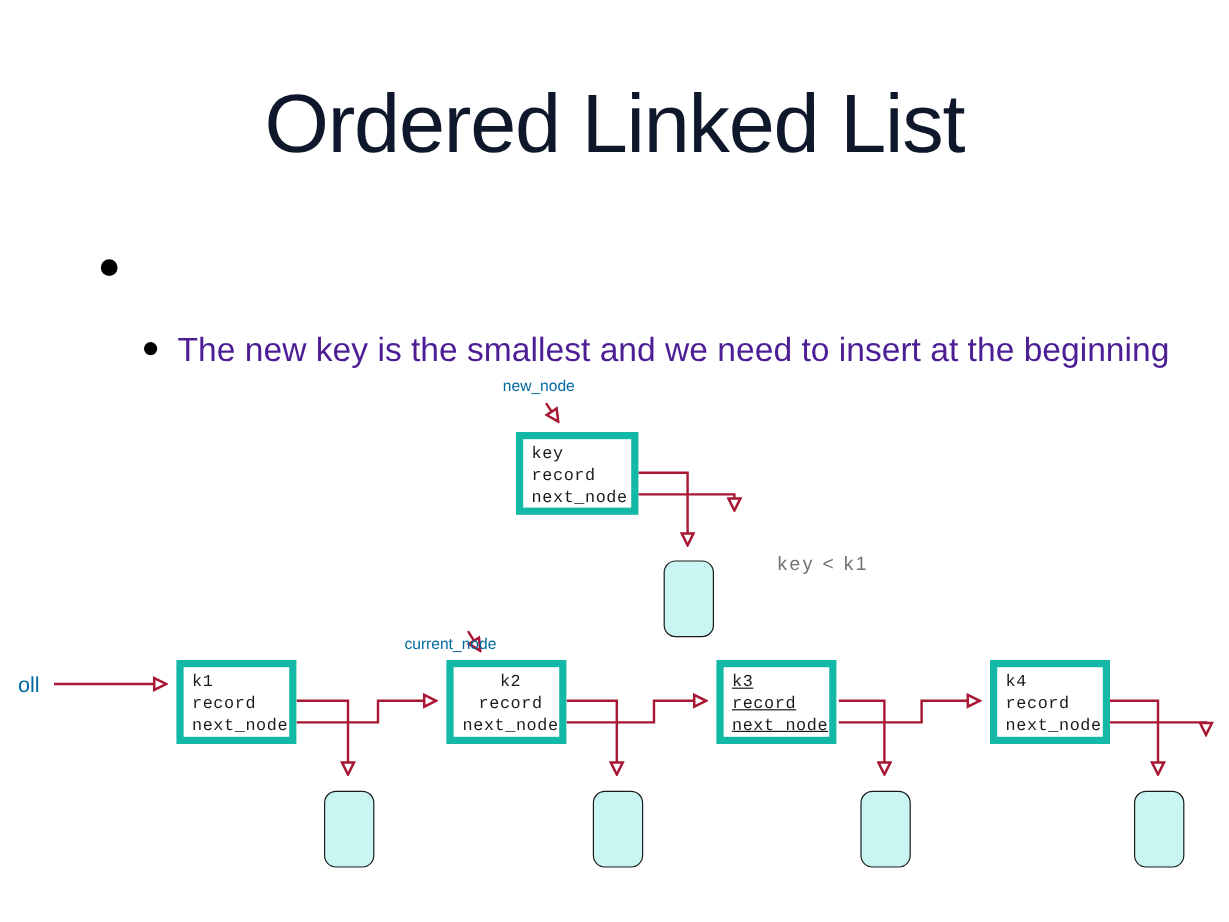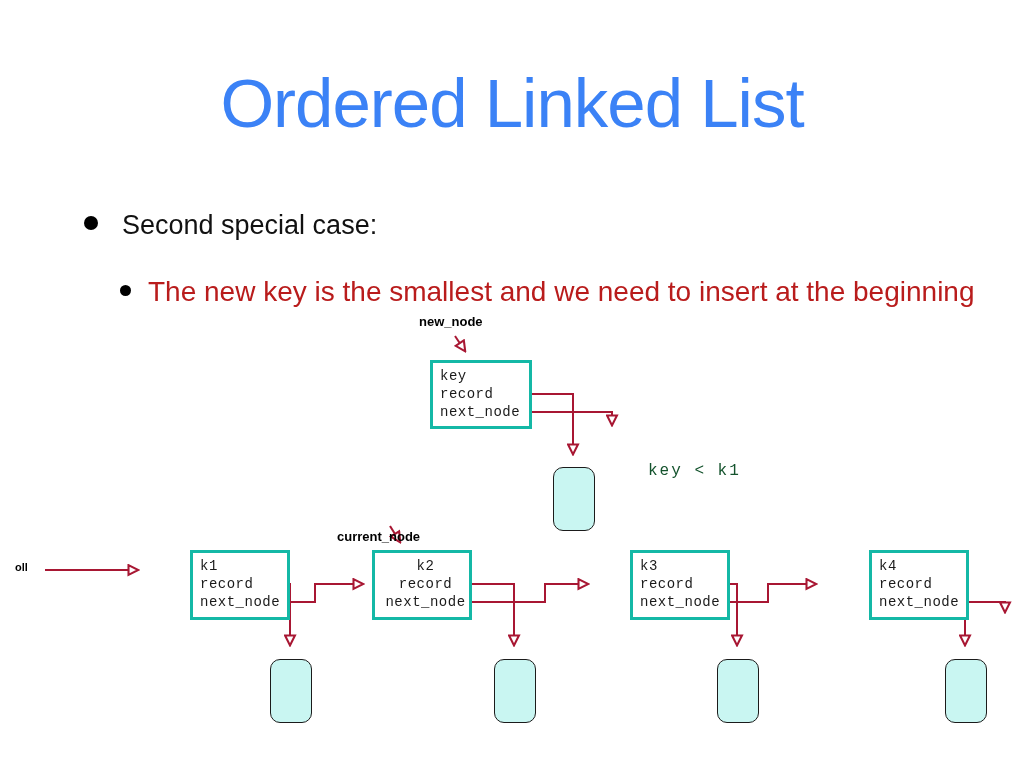--- a/index.html
+++ b/index.html
@@ -4,59 +4,59 @@
 <style>
   html,body{margin:0;padding:0;background:#ffffff;}
   #slide{
     position:relative;width:1024px;height:768px;background:#ffffff;
     font-family:"Liberation Sans",sans-serif;color:#000;overflow:hidden;
   }
   .abs{position:absolute;}
   
   #title{
     top:64px;left:0;width:1024px;text-align:center;
-    font-size:69px;font-weight:400;letter-spacing:-1px;color:#3b82f6;white-space:nowrap;
+    font-size:69px;font-weight:400;letter-spacing:-1px;color:#0f172a;white-space:nowrap;
   }
   
   .dot{background:#000;border-radius:50%;}
   #b1-dot{left:84px;top:216px;width:14px;height:14px;}
   #b1-text{left:122px;top:210px;font-size:27px;color:#111;}
   #b2-dot{left:120px;top:285px;width:11px;height:11px;}
-  #b2-text{left:148px;top:273px;width:830px;font-size:28px;line-height:38px;color:#b91c1c;}
+  #b2-text{left:148px;top:273px;width:830px;font-size:28px;line-height:38px;color:#4c1d95;}
   
   .node{
     position:absolute;width:100px;height:70px;background:#fff;
-    border:3px solid #14b8a6;box-sizing:border-box;
+    border:6px solid #14b8a6;box-sizing:border-box;
     font-family:"Liberation Mono",monospace;font-size:14px;line-height:18px;
     padding:4px 0 0 7px;color:#1a1a1a;letter-spacing:0.5px;white-space:nowrap;
   }
   .node span{display:block;}
   #new-node-box{left:430px;top:360px;width:102px;height:69px;}
-  #node-k1{left:147px;top:550px;margin-left:43px;}
+  #node-k1{left:147px;top:550px;}
   #node-k2{left:372px;top:550px;text-align:center;}
-  #node-k3{left:630px;top:550px;}
-  #node-k4{left:825px;top:550px;margin-left:44px;}
+  #node-k3{left:597px;top:550px;text-decoration:underline;}
+  #node-k4{left:825px;top:550px;}
   
   .record-box{
     position:absolute;width:40px;height:62px;background:#c9f6f2;
     border:1px solid #1b1b1b;border-radius:10px;
   }
   #rec-new{left:553px;top:467px;}
   #rec-1{left:270px;top:659px;}
   #rec-2{left:494px;top:659px;}
   #rec-3{left:717px;top:659px;}
   #rec-4{left:945px;top:659px;}
   
-  .small-label{font-size:13px;color:#000000;white-space:nowrap;font-weight:bold;}
+  .small-label{font-size:13px;color:#0369a1;white-space:nowrap;}
   #lbl-new-node{left:419px;top:314px;}
   #lbl-current-node{left:337px;top:529px;}
-  #lbl-oll{left:15px;top:561px;font-size:11px;}
+  #lbl-oll{left:15px;top:561px;font-size:18px;}
   #lbl-condition{
-    left:648px;top:462px;font-family:Liberation Mono, monospace;
-    font-size:16px;letter-spacing:2px;color:#14532d;white-space:nowrap;
+    left:648px;top:462px;font-family:Liberation Sans, sans-serif;
+    font-size:16px;letter-spacing:2px;color:#737373;white-space:nowrap;
   }
   svg{position:absolute;left:0;top:0;}
 </style>
 </head>
 <body>
 
 <div id="slide">
 
   <svg width="1024" height="768" viewBox="0 0 1024 768">
     <defs>
@@ -77,21 +77,20 @@
       <path d="M699,584 H737 V645" marker-end="url(#oa)"></path>
       <path d="M699,602 H768 V584 H816" marker-end="url(#oa)"></path>
       <path d="M924,584 H965 V645" marker-end="url(#oa)"></path>
       <path d="M924,602 H1005 V612" marker-end="url(#oa)"></path>
     </g>
   </svg>
 
   <div id="title" class="abs">Ordered Linked List</div>
 
   <div id="b1-dot" class="abs dot"></div>
-  <div id="b1-text" class="abs">Second special case:</div>
 
   <div id="b2-dot" class="abs dot"></div>
   <div id="b2-text" class="abs">The new key is the smallest and we need to insert at the beginning</div>
 
   <div id="lbl-new-node" class="abs small-label">new_node</div>
   <div id="lbl-current-node" class="abs small-label">current_node</div>
   <div id="lbl-oll" class="abs small-label">oll</div>
   <div id="lbl-condition" class="abs">key &lt; k1</div>
 
   <div id="new-node-box" class="node">

